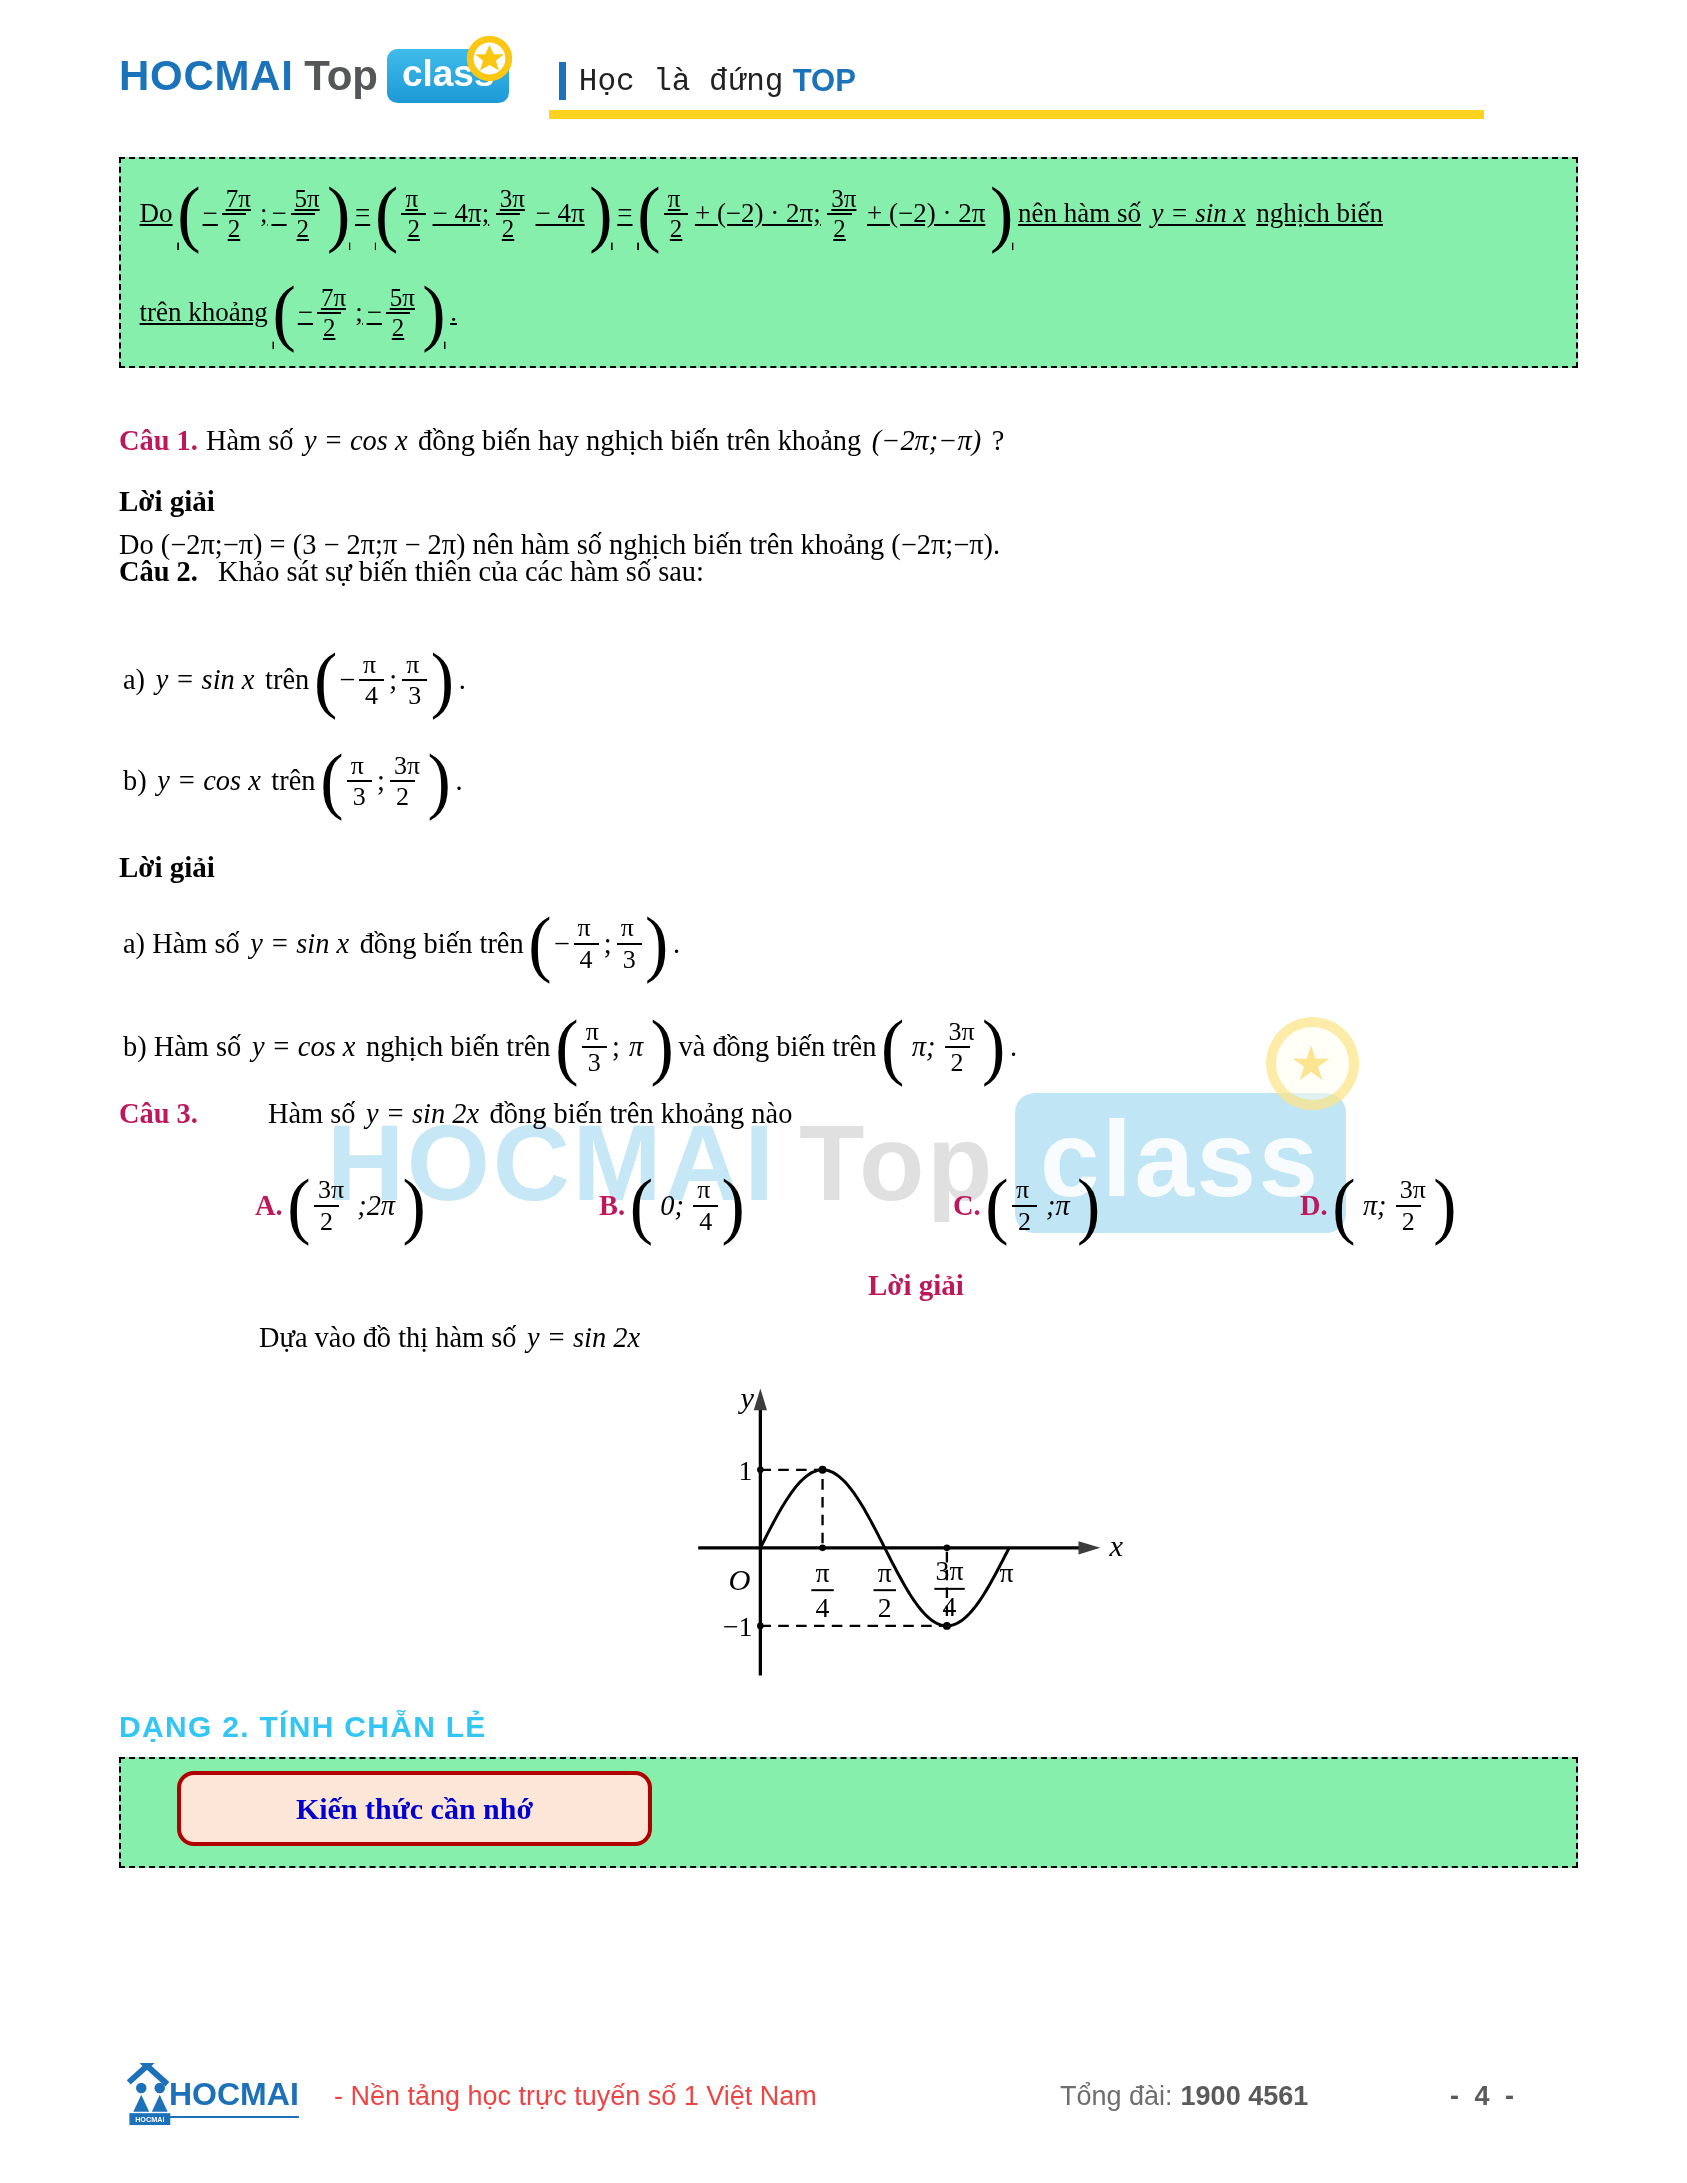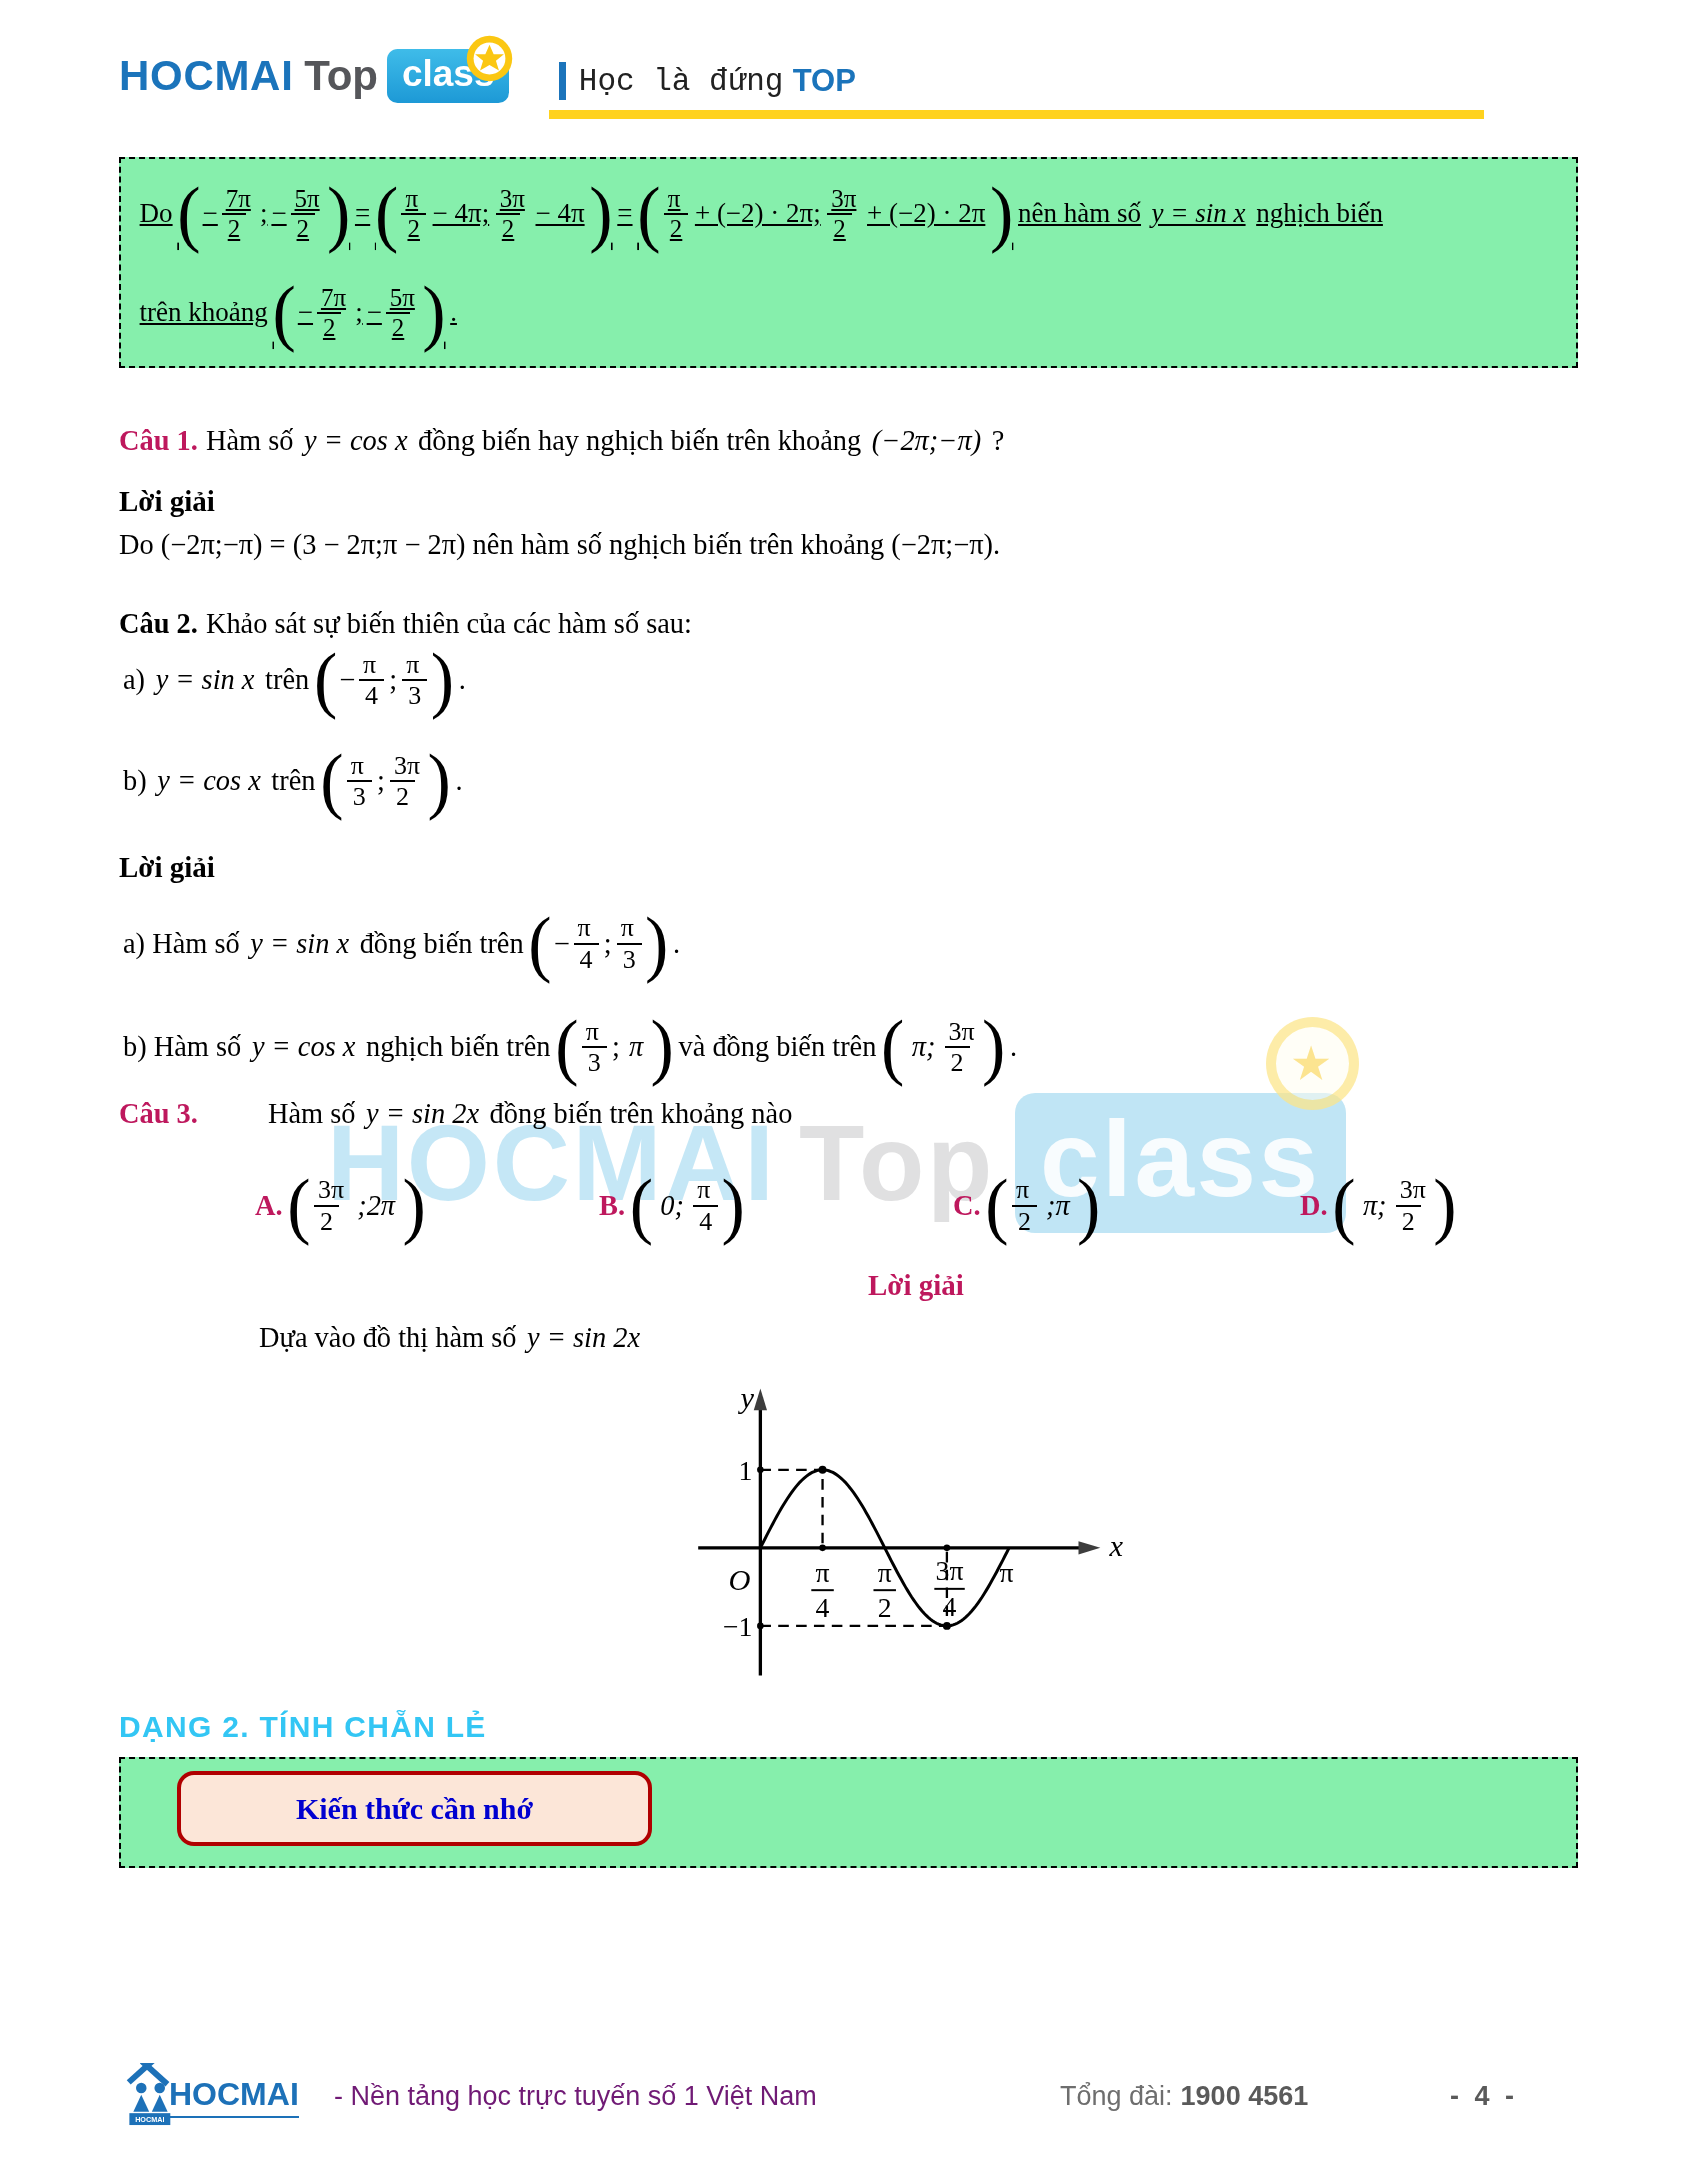--- a/index.html
+++ b/index.html
@@ -67,21 +67,21 @@
   .dash{stroke:#000;stroke-width:3.5;stroke-dasharray:16 11;fill:none;}
   .dot{fill:#000;}
   .curve{fill:none;stroke:#000;stroke-width:4.5;}
   .gtx{font-family:"Liberation Serif",serif;font-size:42px;}
   .gti{font-style:italic;font-size:46px;}
   .gbar{stroke:#000;stroke-width:3;}
 
   
   .f-logo-big{left:169px;top:2076px;font-family:"Liberation Sans",sans-serif;font-weight:800;font-size:32px;
               color:#1D71B8;border-bottom:2.6px solid #1D71B8;padding-bottom:3.3px;}
-  .f-tagline{left:334px;top:2081px;font-family:"Liberation Sans",sans-serif;font-size:27px;color:#701a75;}
+  .f-tagline{left:334px;top:2081px;font-family:"Liberation Sans",sans-serif;font-size:27px;color:#ef4444;}
   .f-hotline{left:1060px;top:2081px;font-family:"Liberation Sans",sans-serif;font-size:27px;color:#6E6E6E;}
   .f-hotline b{color:#5A5A5A;margin-left:8px;}
   .f-page{left:1450px;top:2081px;font-family:"Liberation Sans",sans-serif;font-weight:700;font-size:27px;
           color:#5A5A5A;letter-spacing:4px;}
 </style>
 </head>
 <body>
 
 <div class="abs watermark">
   <span class="wm-hocmai">HOCMAI</span>
@@ -186,21 +186,21 @@
   <span class="mi">y = cos x</span>
   <span class="t">đồng biến hay nghịch biến trên khoảng</span>
   <span class="mi">(−2π;−π)</span>
   <span class="t">?</span>
 </div>
 
 <div class="abs heading" style="left:119px;top:485px;">Lời giải</div>
 
 <div class="abs t" style="left:119px;top:529px;margin:0;">Do (−2π;−π) = (3 − 2π;π − 2π) nên hàm số nghịch biến trên khoảng (−2π;−π).</div>
 
-<div class="abs mrow" style="left:119px;top:608px;">
+<div class="abs mrow" style="left:119px;top:556px;gap:12px;">
   <span class="lbl">Câu 2.</span>
   <span class="t">Khảo sát sự biến thiên của các hàm số sau:</span>
 </div>
 
 <div class="abs mrow" style="left:119px;top:632px;height:96px;">
   <span class="t">a)</span>
   <span class="mi">y = sin x</span>
   <span class="t">trên</span>
   <span class="mg">
     <span class="paren">(</span>

